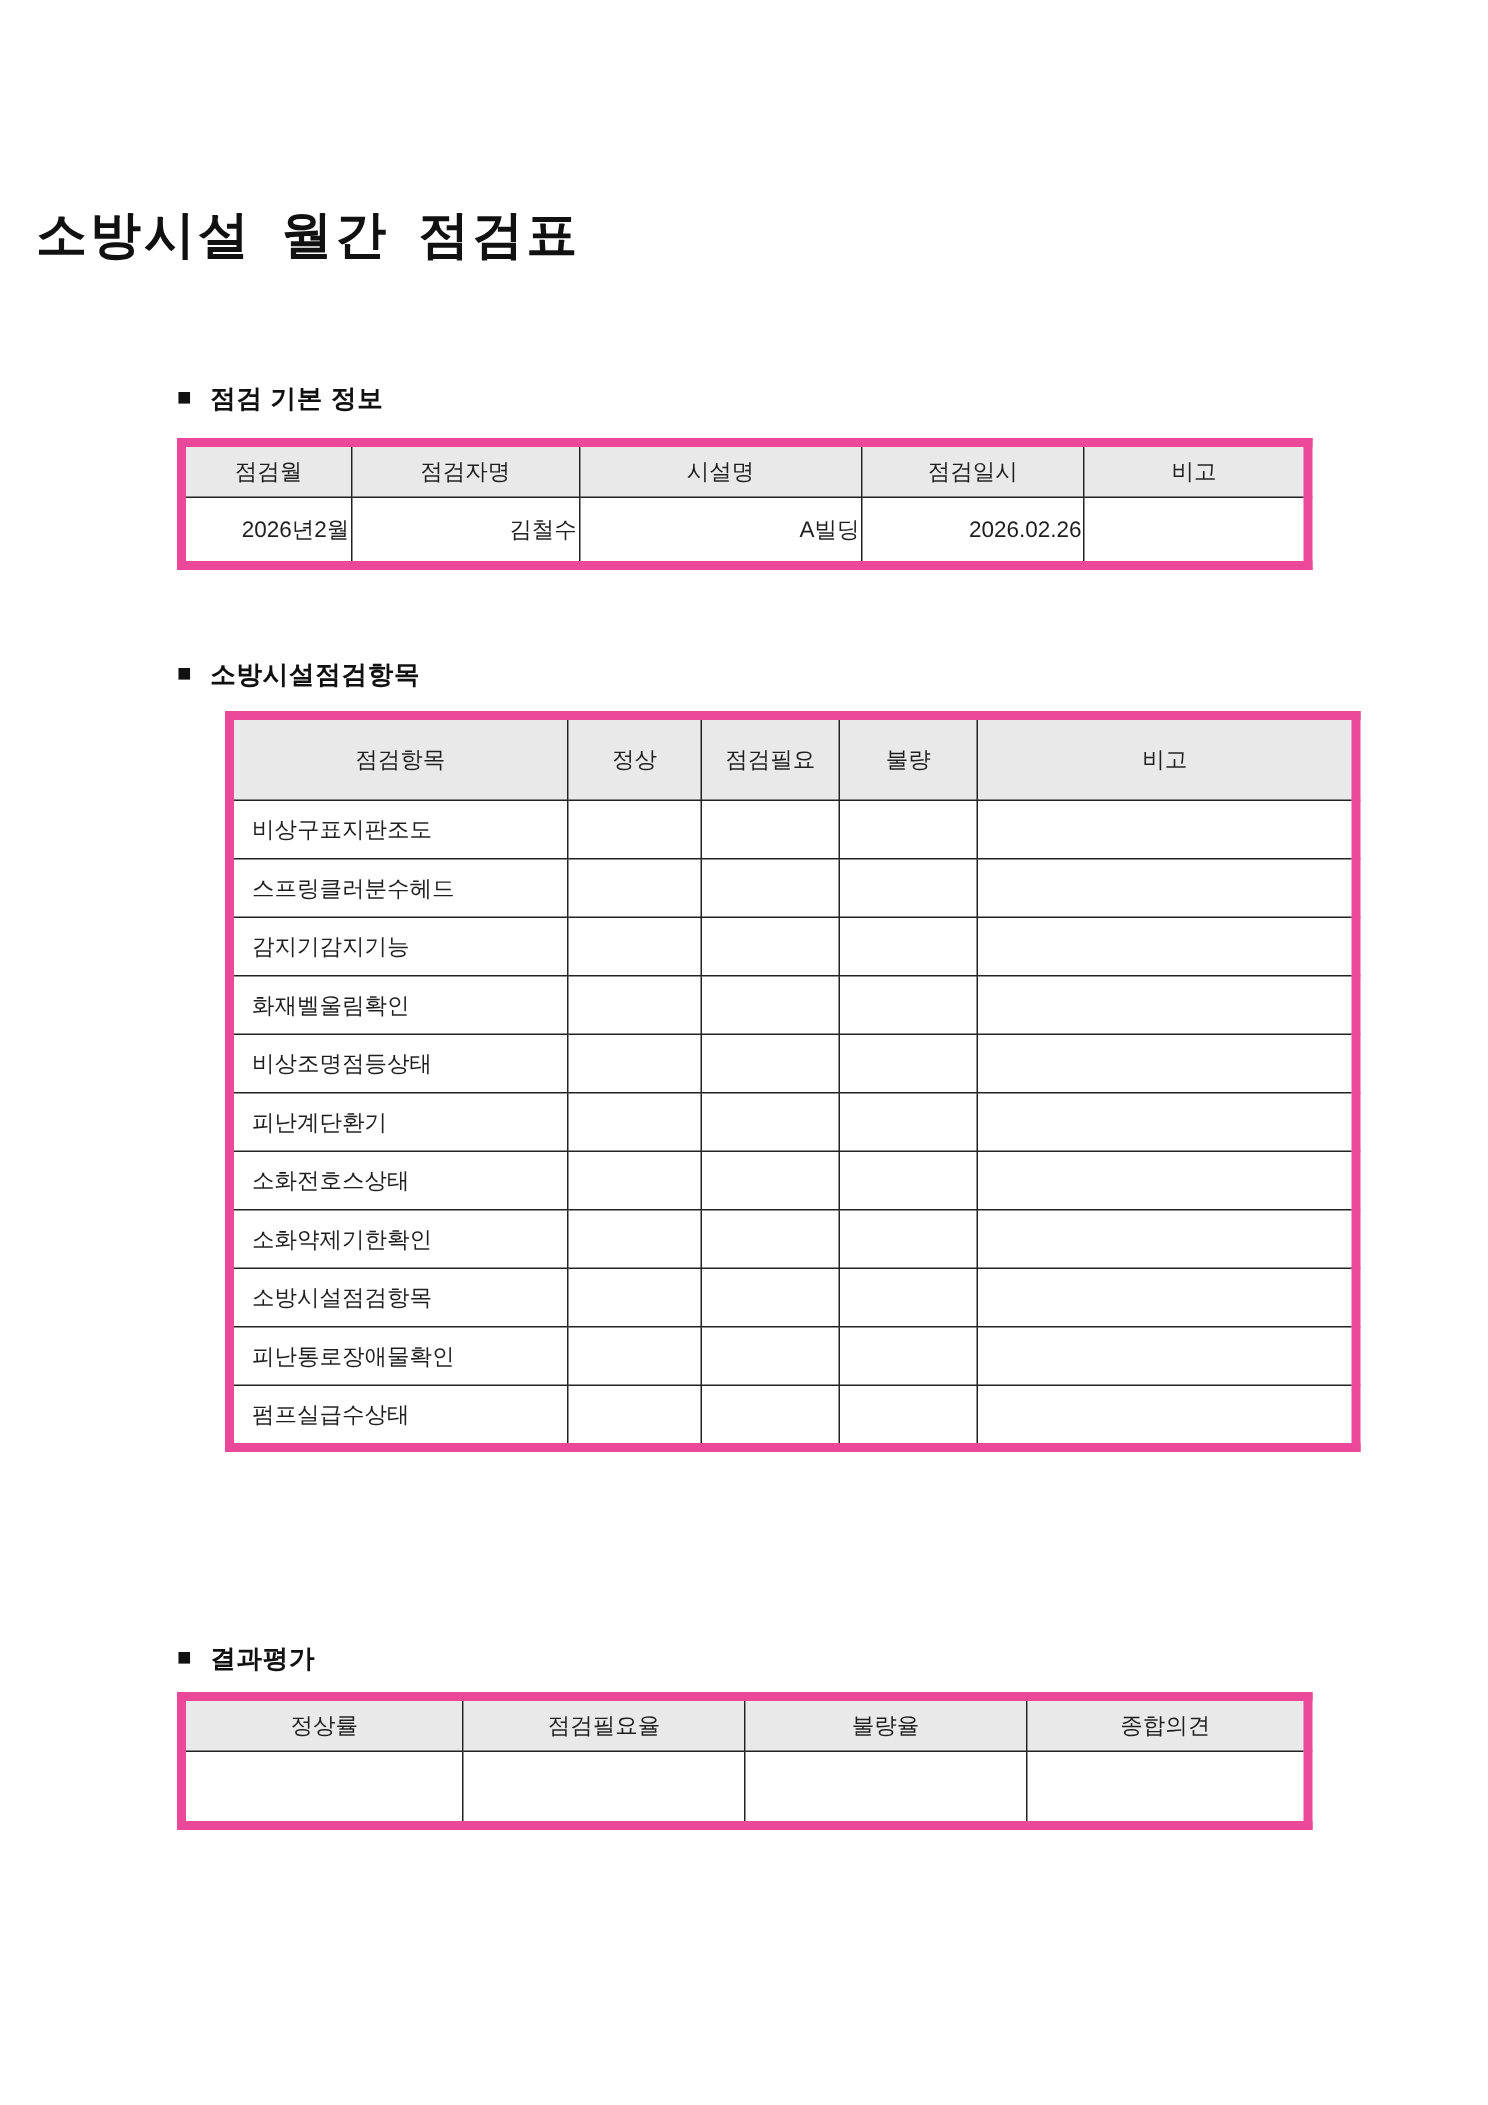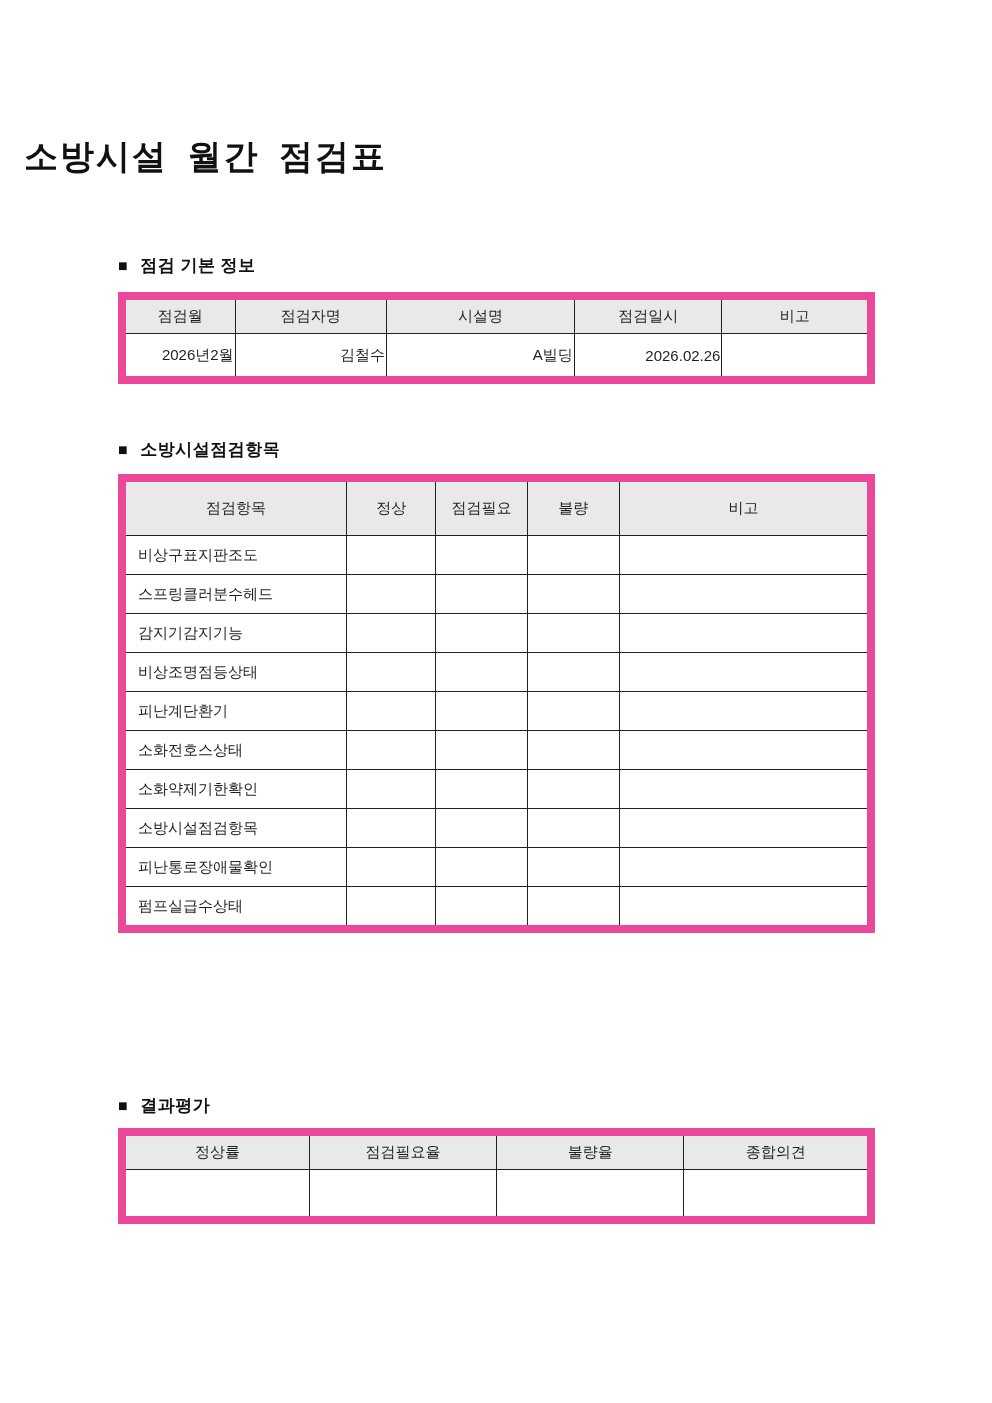--- a/index.html
+++ b/index.html
@@ -55,24 +55,24 @@
   table.doc-table {
     position: absolute;
     left: 118px;
     width: 757px;
     border-collapse: collapse;
     table-layout: fixed;
     font-size: 15px;
     color: #1f1f1f;
   }
   #table1 { top: 292px; }
-  #table2 { top: 474px; }
+  #table2 { top: 474px; margin-left: 32px; }
   #table3 { top: 1128px; }
 
-  table.doc-table { border: 8px solid #ec4899; }
+  table.doc-table { border: 6px solid #ec4899; }
   table.doc-table th,
   table.doc-table td {
     border: 1px solid #222222;
     overflow: hidden;
     white-space: nowrap;
   }
   table.doc-table th {
     background: #e9e9e9;
     font-weight: 400;
     text-align: center;
@@ -169,20 +169,27 @@
         <td></td>
       </tr>
       <tr>
         <td>감지기감지기능</td>
         <td></td>
         <td></td>
         <td></td>
         <td></td>
       </tr>
       <tr>
+        <td>화재벨울림확인</td>
+        <td></td>
+        <td></td>
+        <td></td>
+        <td></td>
+      </tr>
+      <tr>
         <td>비상조명점등상태</td>
         <td></td>
         <td></td>
         <td></td>
         <td></td>
       </tr>
       <tr>
         <td>피난계단환기</td>
         <td></td>
         <td></td>

